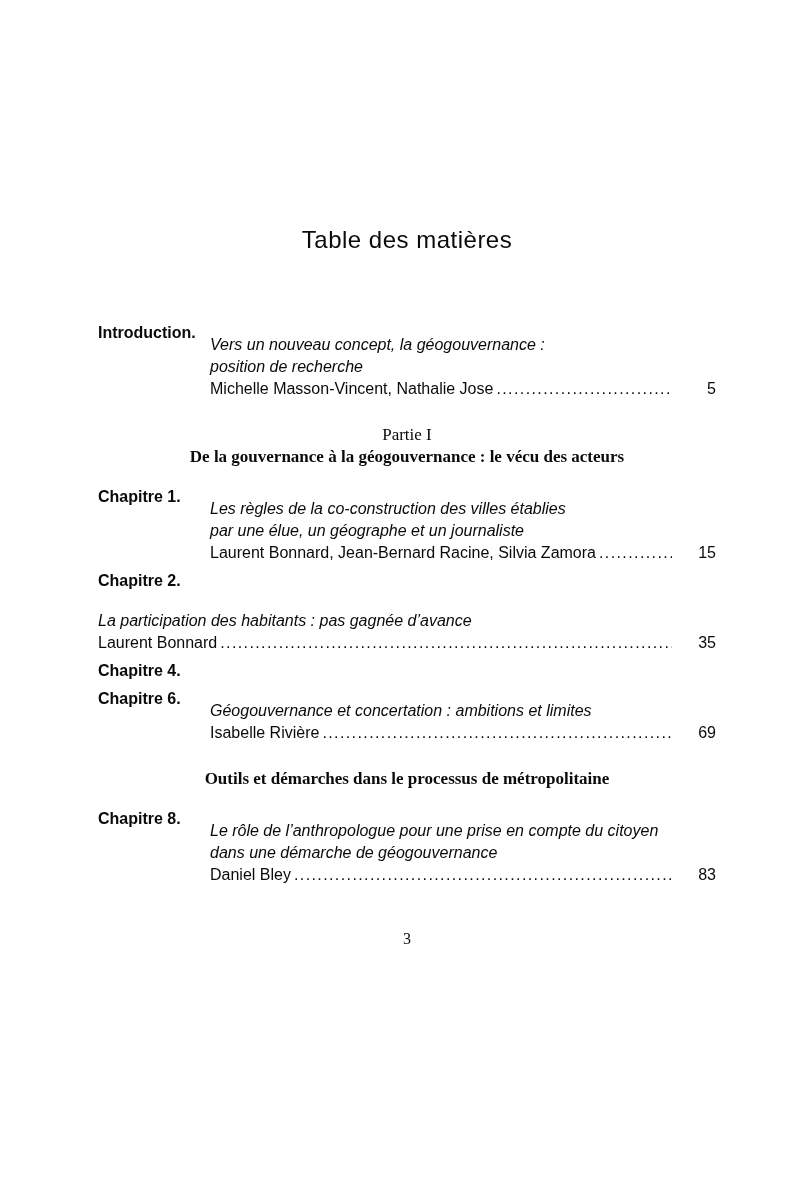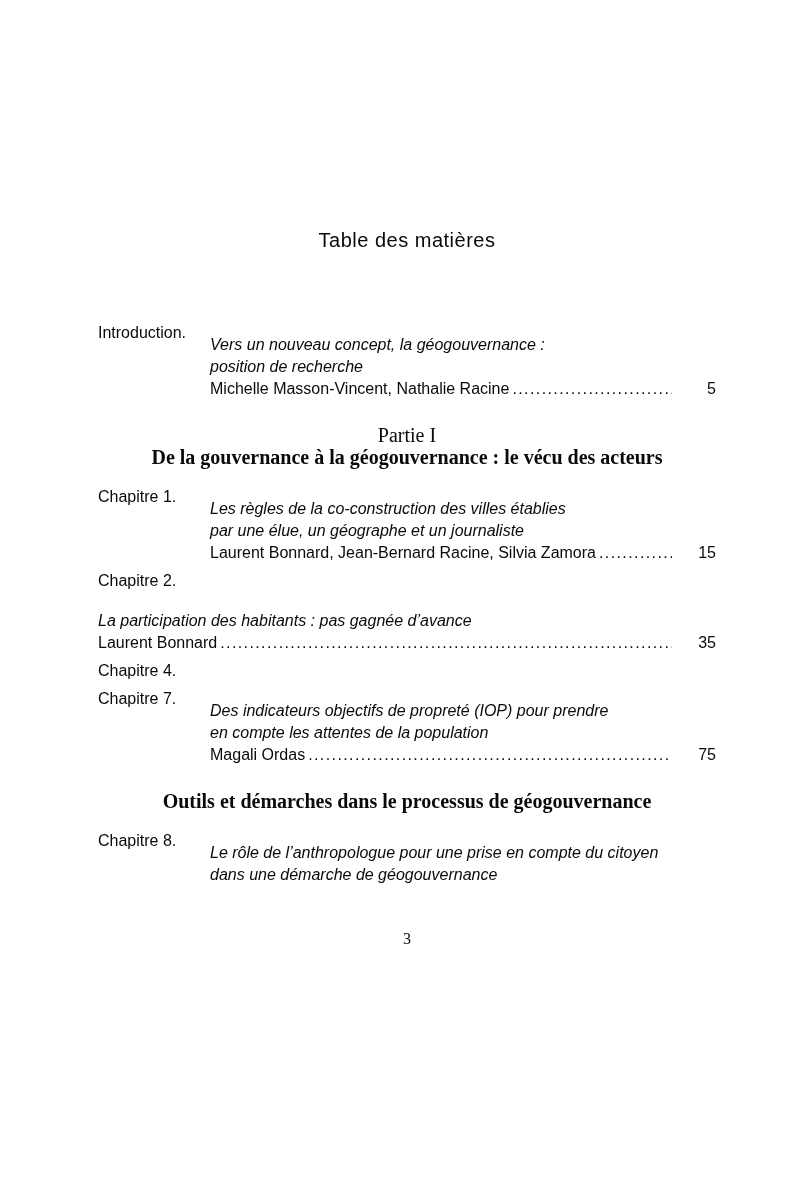--- a/index.html
+++ b/index.html
@@ -17,35 +17,35 @@
     overflow: hidden;
   }
   .content {
     box-sizing: border-box;
     margin-left: 98px;
     width: 618px;
     padding-top: 224px;
   }
   .doc-title {
     margin: 0 0 66px 0;
-    font-size: 20px;
+    font-size: 24px;
     line-height: 32px;
     font-weight: 400;
     text-align: center;
     letter-spacing: 0.5px;
   }
   .entry {
     display: flex;
     margin-bottom: 6px;
     font-size: 16px;
     line-height: 22px;
   }
   .entry .label {
     flex: 0 0 112px;
-    font-weight: 400;
+    font-weight: 700;
     white-space: nowrap;
   }
   .entry .body {
     flex: 1 1 auto;
     min-width: 0;
     margin-top: 12px;
   }
   .title-line {
     font-style: italic;
     white-space: nowrap;
@@ -74,21 +74,21 @@
   }
   .pagenum {
     flex: 0 0 44px;
     text-align: right;
   }
   .part {
     margin-top: 24px;
     margin-bottom: 18px;
     text-align: center;
     font-family: "Liberation Serif", "DejaVu Serif", serif;
-    font-size: 20px;
+    font-size: 17px;
     line-height: 22px;
   }
   .part .part-name { font-weight: 400; }
   .part .part-subtitle { font-weight: 700; }
   .footer-num {
     margin-top: 42px;
     text-align: center;
     font-family: "Liberation Serif", "DejaVu Serif", serif;
     font-size: 16px;
     line-height: 22px;
@@ -101,21 +101,21 @@
   <div class="content">
 
     <h1 class="doc-title">Table des matières</h1>
 
     <div class="entry">
       <div class="label">Introduction.</div>
       <div class="body">
         <div class="title-line">Vers un nouveau concept, la géogouvernance :</div>
         <div class="title-line">position de recherche</div>
         <div class="authors-row">
-          <span class="authors">Michelle Masson-Vincent, Nathalie Racine</span>
+          <span class="authors">Michelle Masson-Vincent, Nathalie Jose</span>
           <span class="leader"></span>
           <span class="pagenum">5</span>
         </div>
       </div>
     </div>
 
     <div class="part">
       <div class="part-name">Partie I</div>
       <div class="part-subtitle">De la gouvernance à la géogouvernance : le vécu des acteurs</div>
     </div>
@@ -147,42 +147,47 @@
           <span class="pagenum">35</span>
         </div>
       </div>
     </div>
 
     <div class="entry">
       <div class="label">Chapitre 4.</div>
     </div>
 
 
+    <div class="entry">
+      <div class="label">Chapitre 6.</div>
+      <div class="body">
+        <div class="title-line">Géogouvernance et concertation : ambitions et limites</div>
 
-    <div class="entry">
-      <div class="label">Chapitre 7.</div>
-      <div class="body">
-        <div class="title-line">Des indicateurs objectifs de propreté (IOP) pour prendre</div>
-        <div class="title-line">en compte les attentes de la population</div>
         <div class="authors-row">
-          <span class="authors">Magali Ordas</span>
+          <span class="authors">Isabelle Rivière</span>
           <span class="leader"></span>
-          <span class="pagenum">75</span>
+          <span class="pagenum">69</span>
         </div>
       </div>
     </div>
 
+
     <div class="part">
-      <div class="part-subtitle">Outils et démarches dans le processus de géogouvernance</div>
+      <div class="part-subtitle">Outils et démarches dans le processus de métropolitaine</div>
     </div>
 
     <div class="entry">
       <div class="label">Chapitre 8.</div>
       <div class="body">
         <div class="title-line">Le rôle de l’anthropologue pour une prise en compte du citoyen</div>
         <div class="title-line">dans une démarche de géogouvernance</div>
+        <div class="authors-row">
+          <span class="authors">Daniel Bley</span>
+          <span class="leader"></span>
+          <span class="pagenum">83</span>
+        </div>
       </div>
     </div>
 
     <div class="footer-num">3</div>
 
   </div>
 </div>
 
 </body></html>

